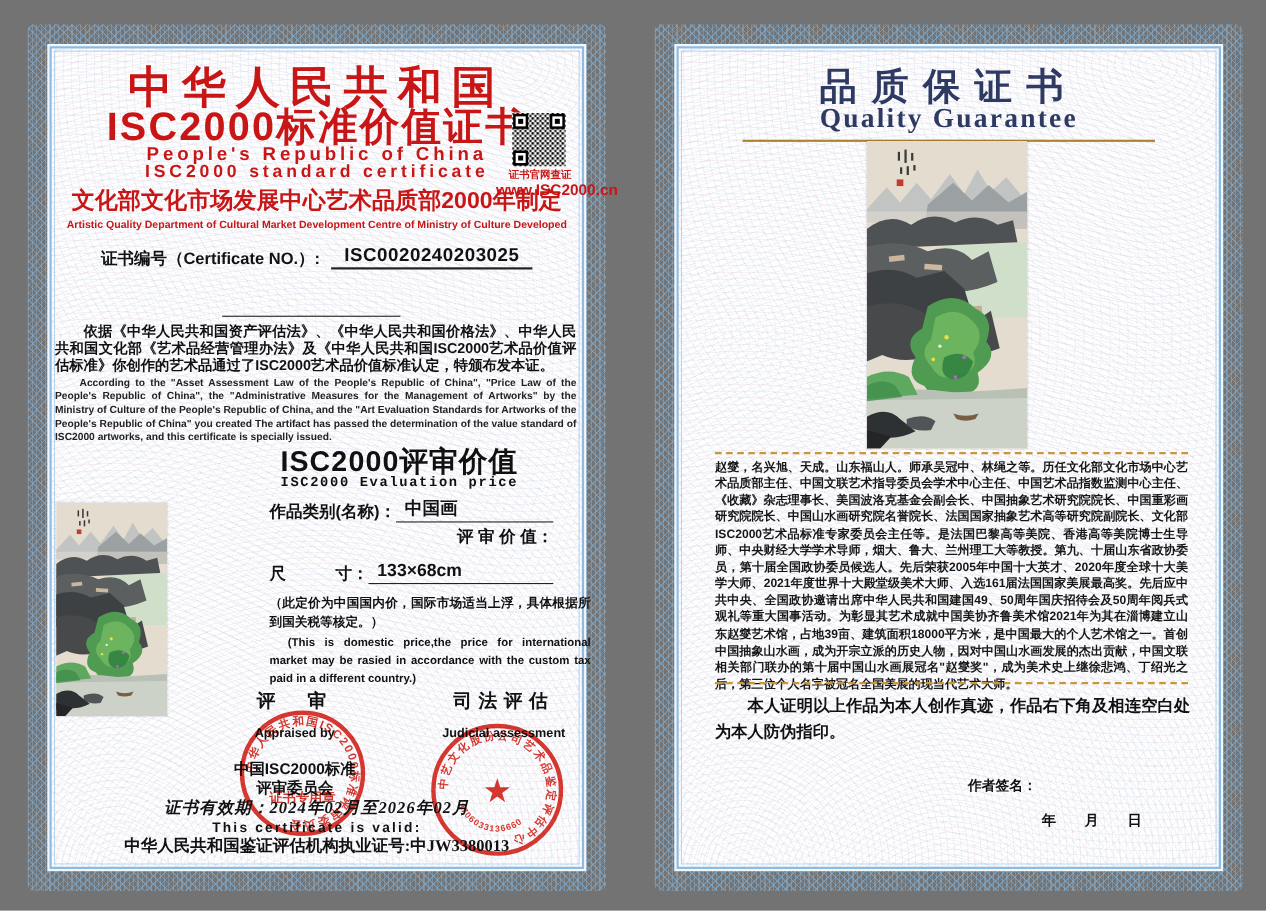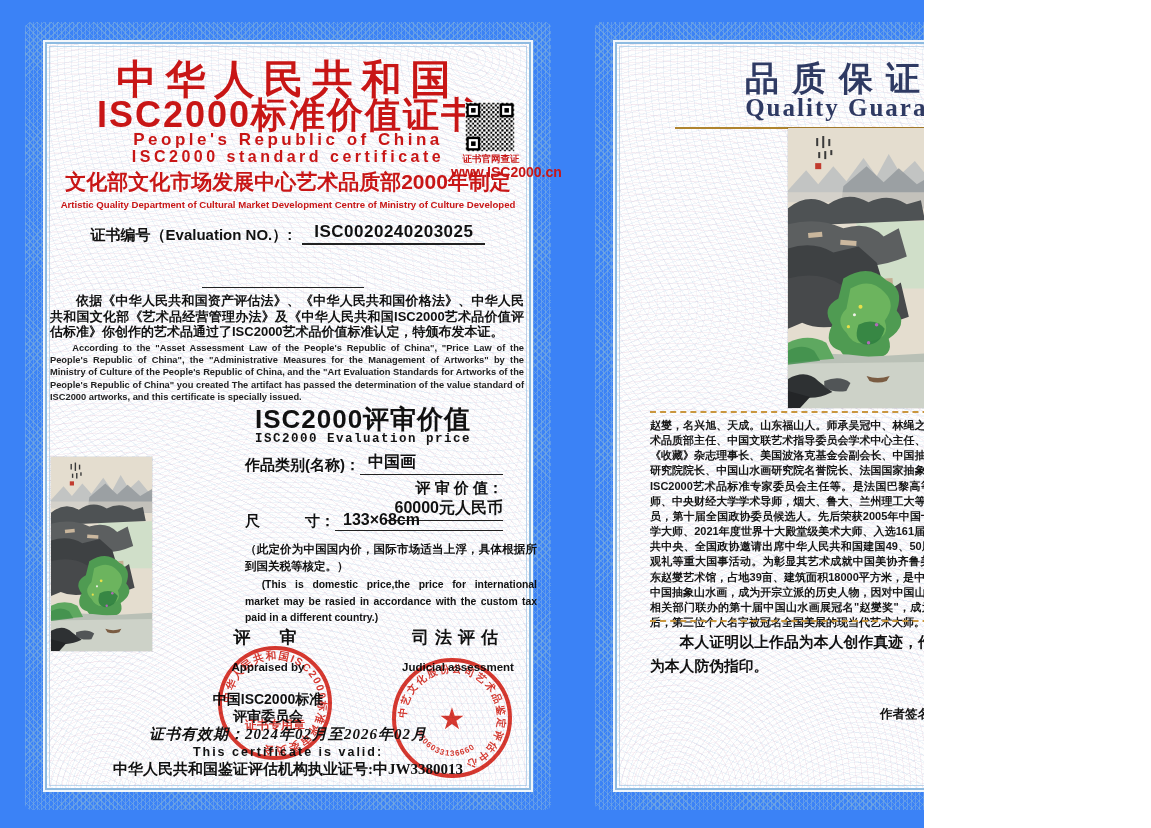--- a/index.html
+++ b/index.html
@@ -1,16 +1,16 @@
 <!DOCTYPE html>
 <html><head>
 <meta charset="utf-8">
 <style>
   html,body{margin:0;padding:0;background:#ffffff;}
-  .stage{position:relative;width:924px;height:828px;background:#3b82f6;overflow:hidden;
+  .stage{position:relative;width:1151px;height:828px;background:#737373;overflow:hidden;
          font-family:"Liberation Sans",sans-serif;color:#111;}
   
   .cert{position:absolute;top:22px;height:788px;}
   .cert .lace{position:absolute;inset:0;
     background:
       repeating-linear-gradient(45deg, rgba(125,175,218,.55) 0 1px, transparent 1px 5px),
       repeating-linear-gradient(-45deg, rgba(125,175,218,.55) 0 1px, transparent 1px 5px),
       repeating-linear-gradient(90deg, rgba(170,205,235,.30) 0 1px, transparent 1px 4px);
     border-radius:6px;}
   .panel{position:absolute;inset:20px;background:#fefefe;border:2px solid #8ebbe1;
@@ -168,21 +168,21 @@
       <svg class="l-qr">
           <use href="#qrsym" width="50" height="50"></use>
         </svg>
       <div class="l-qrc1 red">证书官网查证</div>
       <div class="l-qrc2 red">www.ISC2000.cn</div>
 
       <div class="ctr l-band red">文化部文化市场发展中心艺术品质部2000年制定</div>
       <div class="ctr l-band-en red">Artistic Quality Department of Cultural Market Development Centre of Ministry of Culture Developed</div>
 
       <div class="l-certno">
-        <span class="lab">证书编号（Evaluation NO.）:</span>
+        <span class="lab">证书编号（Certificate NO.）:</span>
         <span class="val">ISC0020240203025</span>
       </div>
 
       <div class="l-nameline"></div>
 
       <div class="l-decree-cn">依据《中华人民共和国资产评估法》、《中华人民共和国价格法》、中华人民共和国文化部《艺术品经营管理办法》及《中华人民共和国ISC2000艺术品价值评估标准》你创作的艺术品通过了ISC2000艺术品价值标准认定，特颁布发本证。</div>
       <div class="l-decree-en">According to the "Asset Assessment Law of the People's Republic of China", "Price Law of the People's Republic of China", the "Administrative Measures for the Management of Artworks" by the Ministry of Culture of the People's Republic of China, and the "Art Evaluation Standards for Artworks of the People's Republic of China" you created The artifact has passed the determination of the value standard of ISC2000 artworks, and this certificate is specially issued.</div>
 
       <div class="l-evalt">ISC2000评审价值</div>
       <div class="l-evals">ISC2000 Evaluation price</div>
@@ -190,21 +190,20 @@
       <svg class="l-art">
           <use href="#painting" width="101" height="194"></use>
         </svg>
 
       <div class="fld f1">
         <span class="flab">作品类别(名称)：</span>
         <span class="fval">中国画</span>
       </div>
       <div class="fld f2">
         <span class="flab">评 审 价 值：</span>
-        <span class="fval">60000元人民币</span>
       </div>
       <div class="fld f3">
         <span class="flab">尺　　　寸：</span>
         <span class="fval">133×68cm</span>
       </div>
 
       <div class="l-notecn">（此定价为中国国内价，国际市场适当上浮，具体根据所到国关税等核定。）</div>
       <div class="l-noteen">(This is domestic price,the price for international market may be rasied in accordance with the custom tax paid in a different country.)</div>
 
       <div class="apcol ap1">

